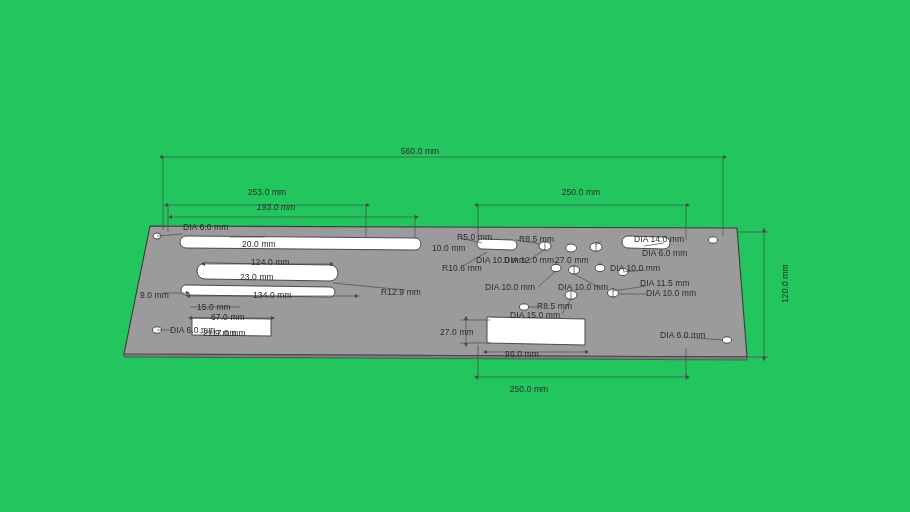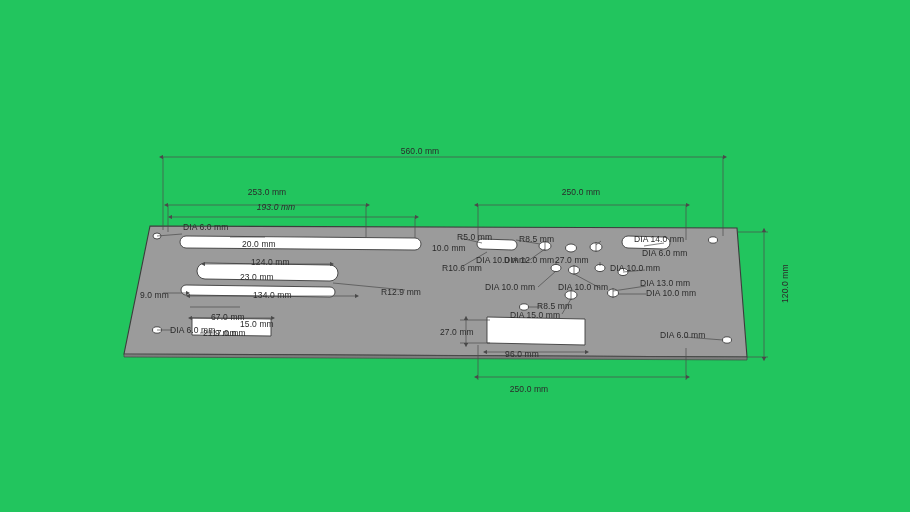--- a/index.html
+++ b/index.html
@@ -180,21 +180,21 @@
   <div class="dimlabel" style="left:242px; top:248px; transform:translate(0,-100%);">20.0 mm</div>
 
   <div class="dimlabel" style="left:251px; top:266px; transform:translate(0,-100%);">124.0 mm</div>
 
   <div class="dimlabel" style="left:240px; top:281px; transform:translate(0,-100%);">23.0 mm</div>
 
   <div class="dimlabel" style="left:253px; top:299px; transform:translate(0,-100%);">134.0 mm</div>
 
   <div class="dimlabel" style="left:140px; top:299px; transform:translate(0,-100%);">9.0 mm</div>
 
-  <div class="dimlabel" style="left:197px; top:328px; transform:translate(0,-100%);margin-left:43px;">15.0 mm</div>
+  <div class="dimlabel" style="left:197px; top:311px; transform:translate(0,-100%);">15.0 mm</div>
 
   <div class="dimlabel" style="left:211px; top:321px; transform:translate(0,-100%);">67.0 mm</div>
 
   <div class="dimlabel" style="left:170px; top:334px; transform:translate(0,-100%);">DIA 6.0 mm</div>
 
   <div class="dimlabel" style="left:203px; top:337px; transform:translate(0,-100%);">21.9 mm</div>
 
   <div class="dimlabel" style="left:212px; top:337px; transform:translate(0,-100%);">17.0 mm</div>
 
   <div class="dimlabel" style="left:425px; top:241px; transform:translate(0,-100%);margin-left:32px;">R5.0 mm</div>
@@ -216,21 +216,21 @@
   <div class="dimlabel" style="left:504px; top:264px; transform:translate(0,-100%);">DIA 12.0 mm</div>
 
   <div class="dimlabel" style="left:555px; top:264px; transform:translate(0,-100%);">27.0 mm</div>
 
   <div class="dimlabel" style="left:610px; top:272px; transform:translate(0,-100%);">DIA 10.0 mm</div>
 
   <div class="dimlabel" style="left:485px; top:291px; transform:translate(0,-100%);">DIA 10.0 mm</div>
 
   <div class="dimlabel" style="left:558px; top:291px; transform:translate(0,-100%);">DIA 10.0 mm</div>
 
-  <div class="dimlabel" style="left:640px; top:287px; transform:translate(0,-100%);">DIA 13.0 mm</div>
+  <div class="dimlabel" style="left:640px; top:287px; transform:translate(0,-100%);">DIA 11.5 mm</div>
 
   <div class="dimlabel" style="left:646px; top:297px; transform:translate(0,-100%);">DIA 10.0 mm</div>
 
   <div class="dimlabel" style="left:537px; top:310px; transform:translate(0,-100%);">R8.5 mm</div>
 
   <div class="dimlabel" style="left:510px; top:319px; transform:translate(0,-100%);">DIA 15.0 mm</div>
 
   <div class="dimlabel" style="left:440px; top:336px; transform:translate(0,-100%);">27.0 mm</div>
 
   <div class="dimlabel" style="left:660px; top:339px; transform:translate(0,-100%);">DIA 6.0 mm</div>

